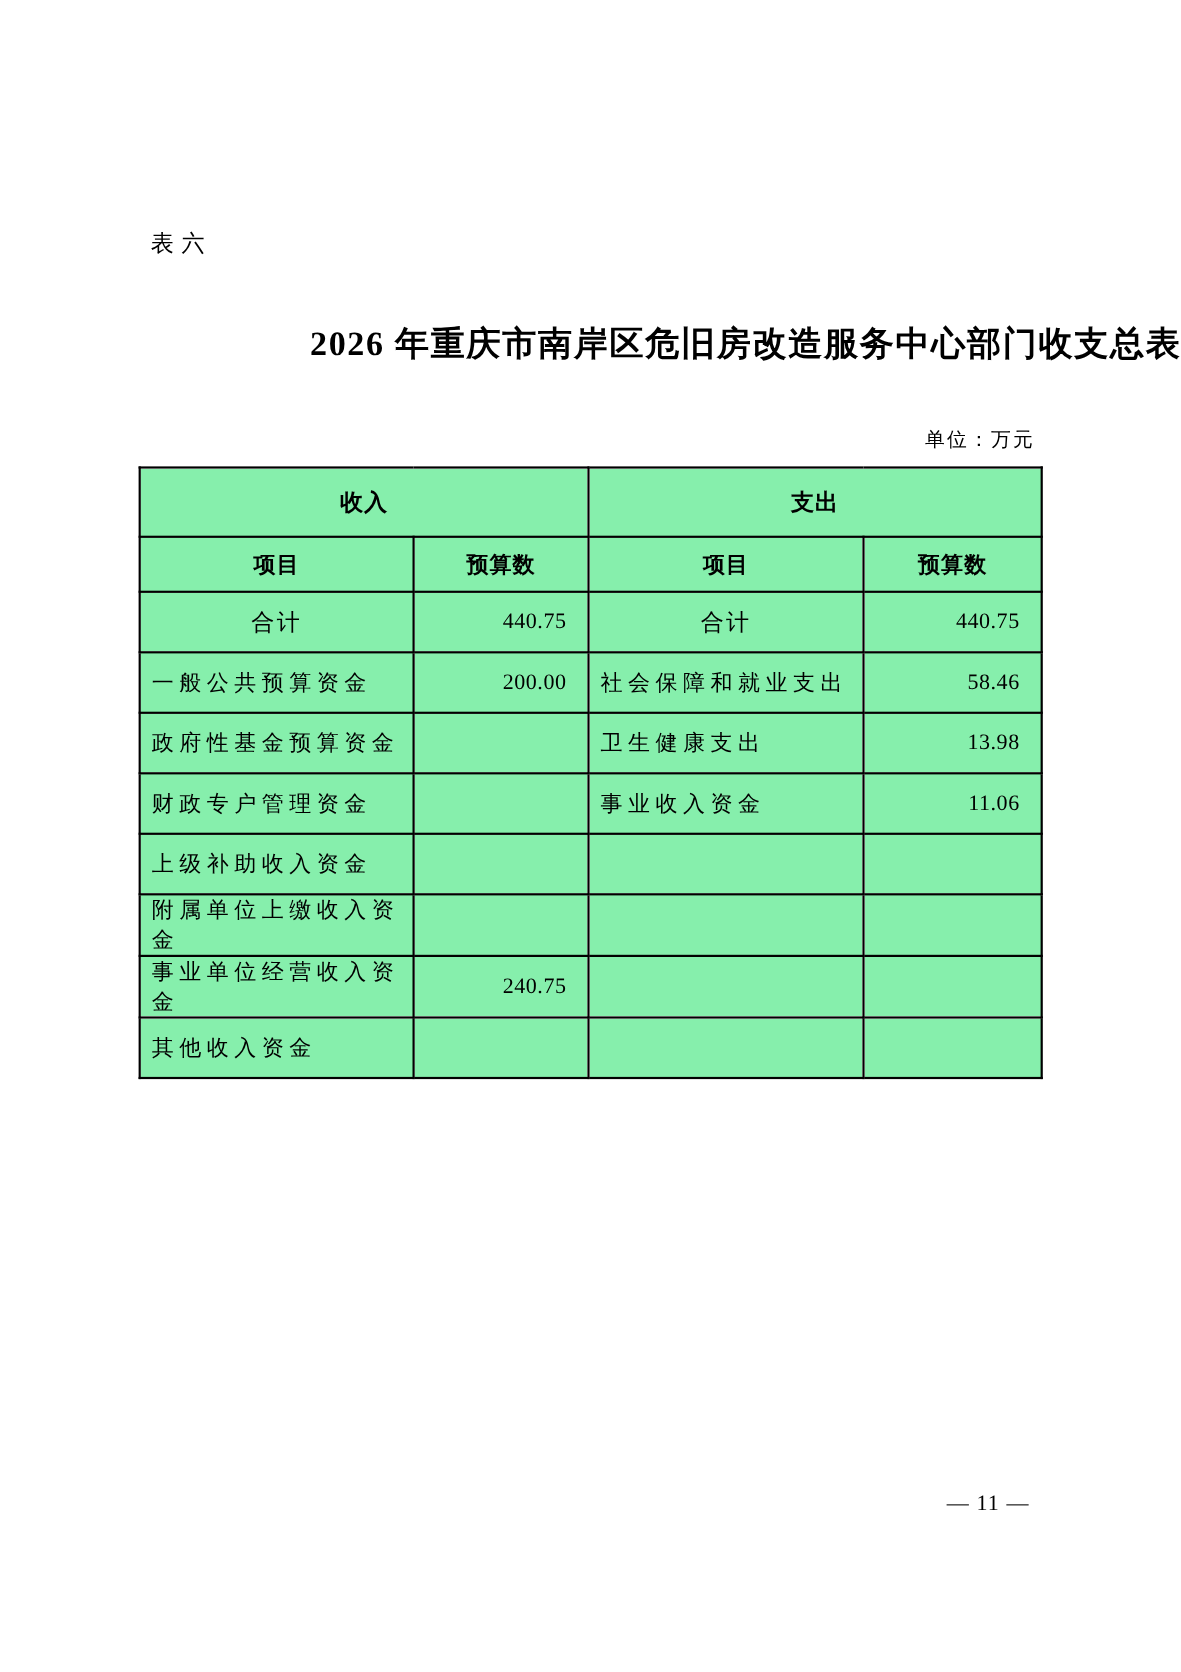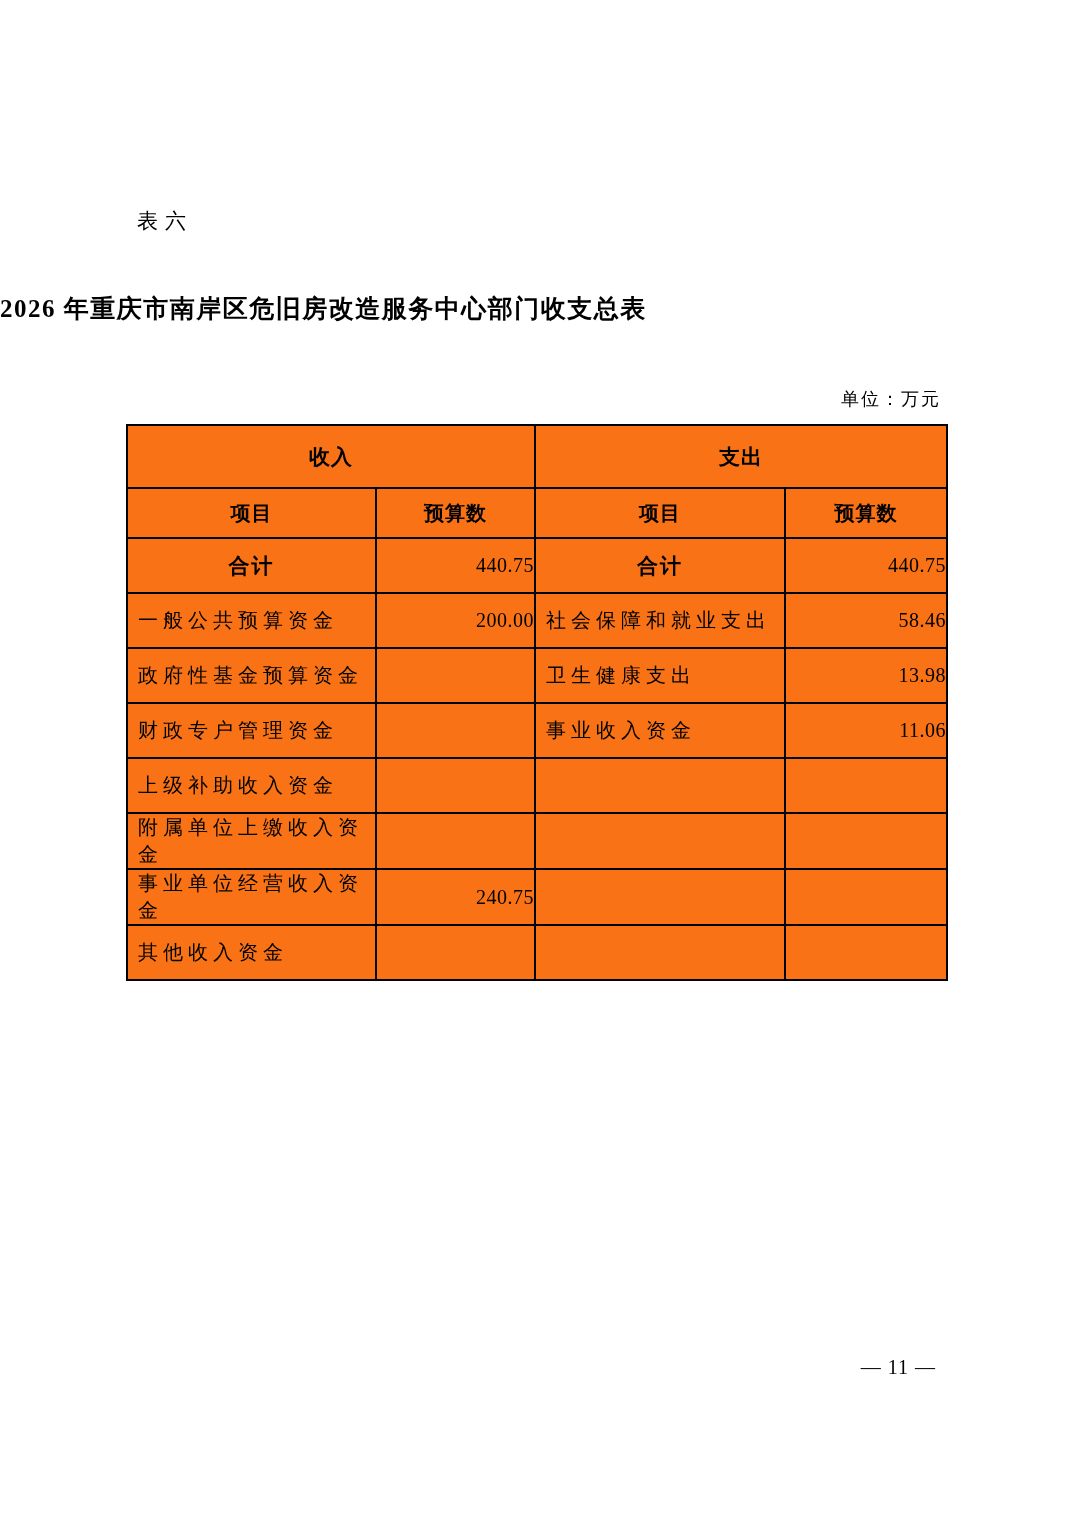--- a/index.html
+++ b/index.html
@@ -23,22 +23,22 @@
     top: 207px;
     font-size: 21px;
     letter-spacing: 7px;
     font-family: "Liberation Serif", serif;
   }
   .doc-title {
     position: absolute;
     left: 0;
     top: 292px;
     width: 100%;
-    text-align: left;
-    font-size: 25px;
+    text-align: right;
+    font-size: 31px;
     font-weight: bold;
     letter-spacing: 1.5px;
     font-family: "Liberation Serif", serif;
   }
   .unit-note {
     position: absolute;
     top: 387px;
     right: 133px;
     font-size: 18px;
     letter-spacing: 2px;
@@ -50,21 +50,21 @@
     top: 424px;
     width: 820px;
     border-collapse: collapse;
     table-layout: fixed;
   }
   .budget-table th,
   .budget-table td {
     border: 2px solid #000000;
     overflow: hidden;
     vertical-align: middle;
-    background: #f97316;
+    background: #86efac;
   }
   .budget-table col.c-item-income  { width: 249px; }
   .budget-table col.c-num-income   { width: 159px; }
   .budget-table col.c-item-expense { width: 250px; }
   .budget-table col.c-num-expense  { width: 162px; }
   tr.group-header-row th {
     height: 63px;
     font-family: "Liberation Sans", sans-serif;
     font-size: 21px;
     font-weight: 700;
@@ -84,31 +84,31 @@
     font-size: 20px;
   }
   td.item-cell {
     text-align: left;
     padding-left: 10px;
     letter-spacing: 5px;
     font-family: "Liberation Serif", serif;
   }
   td.num-cell {
     text-align: right;
-    padding-right: 0;
+    padding-right: 19px;
     letter-spacing: 0.5px;
     font-family: "Liberation Serif", serif;
     font-size: 21px;
   }
   tr.total-row td.item-cell {
     text-align: center;
     padding-left: 0;
     letter-spacing: 2px;
     font-family: "Liberation Sans", sans-serif;
-    font-weight: 700;
+    font-weight: 400;
     font-size: 21px;
   }
   .page-number {
     position: absolute;
     top: 1356px;
     right: 138px;
     font-size: 20px;
     letter-spacing: 1px;
     font-family: "Liberation Serif", serif;
   }

